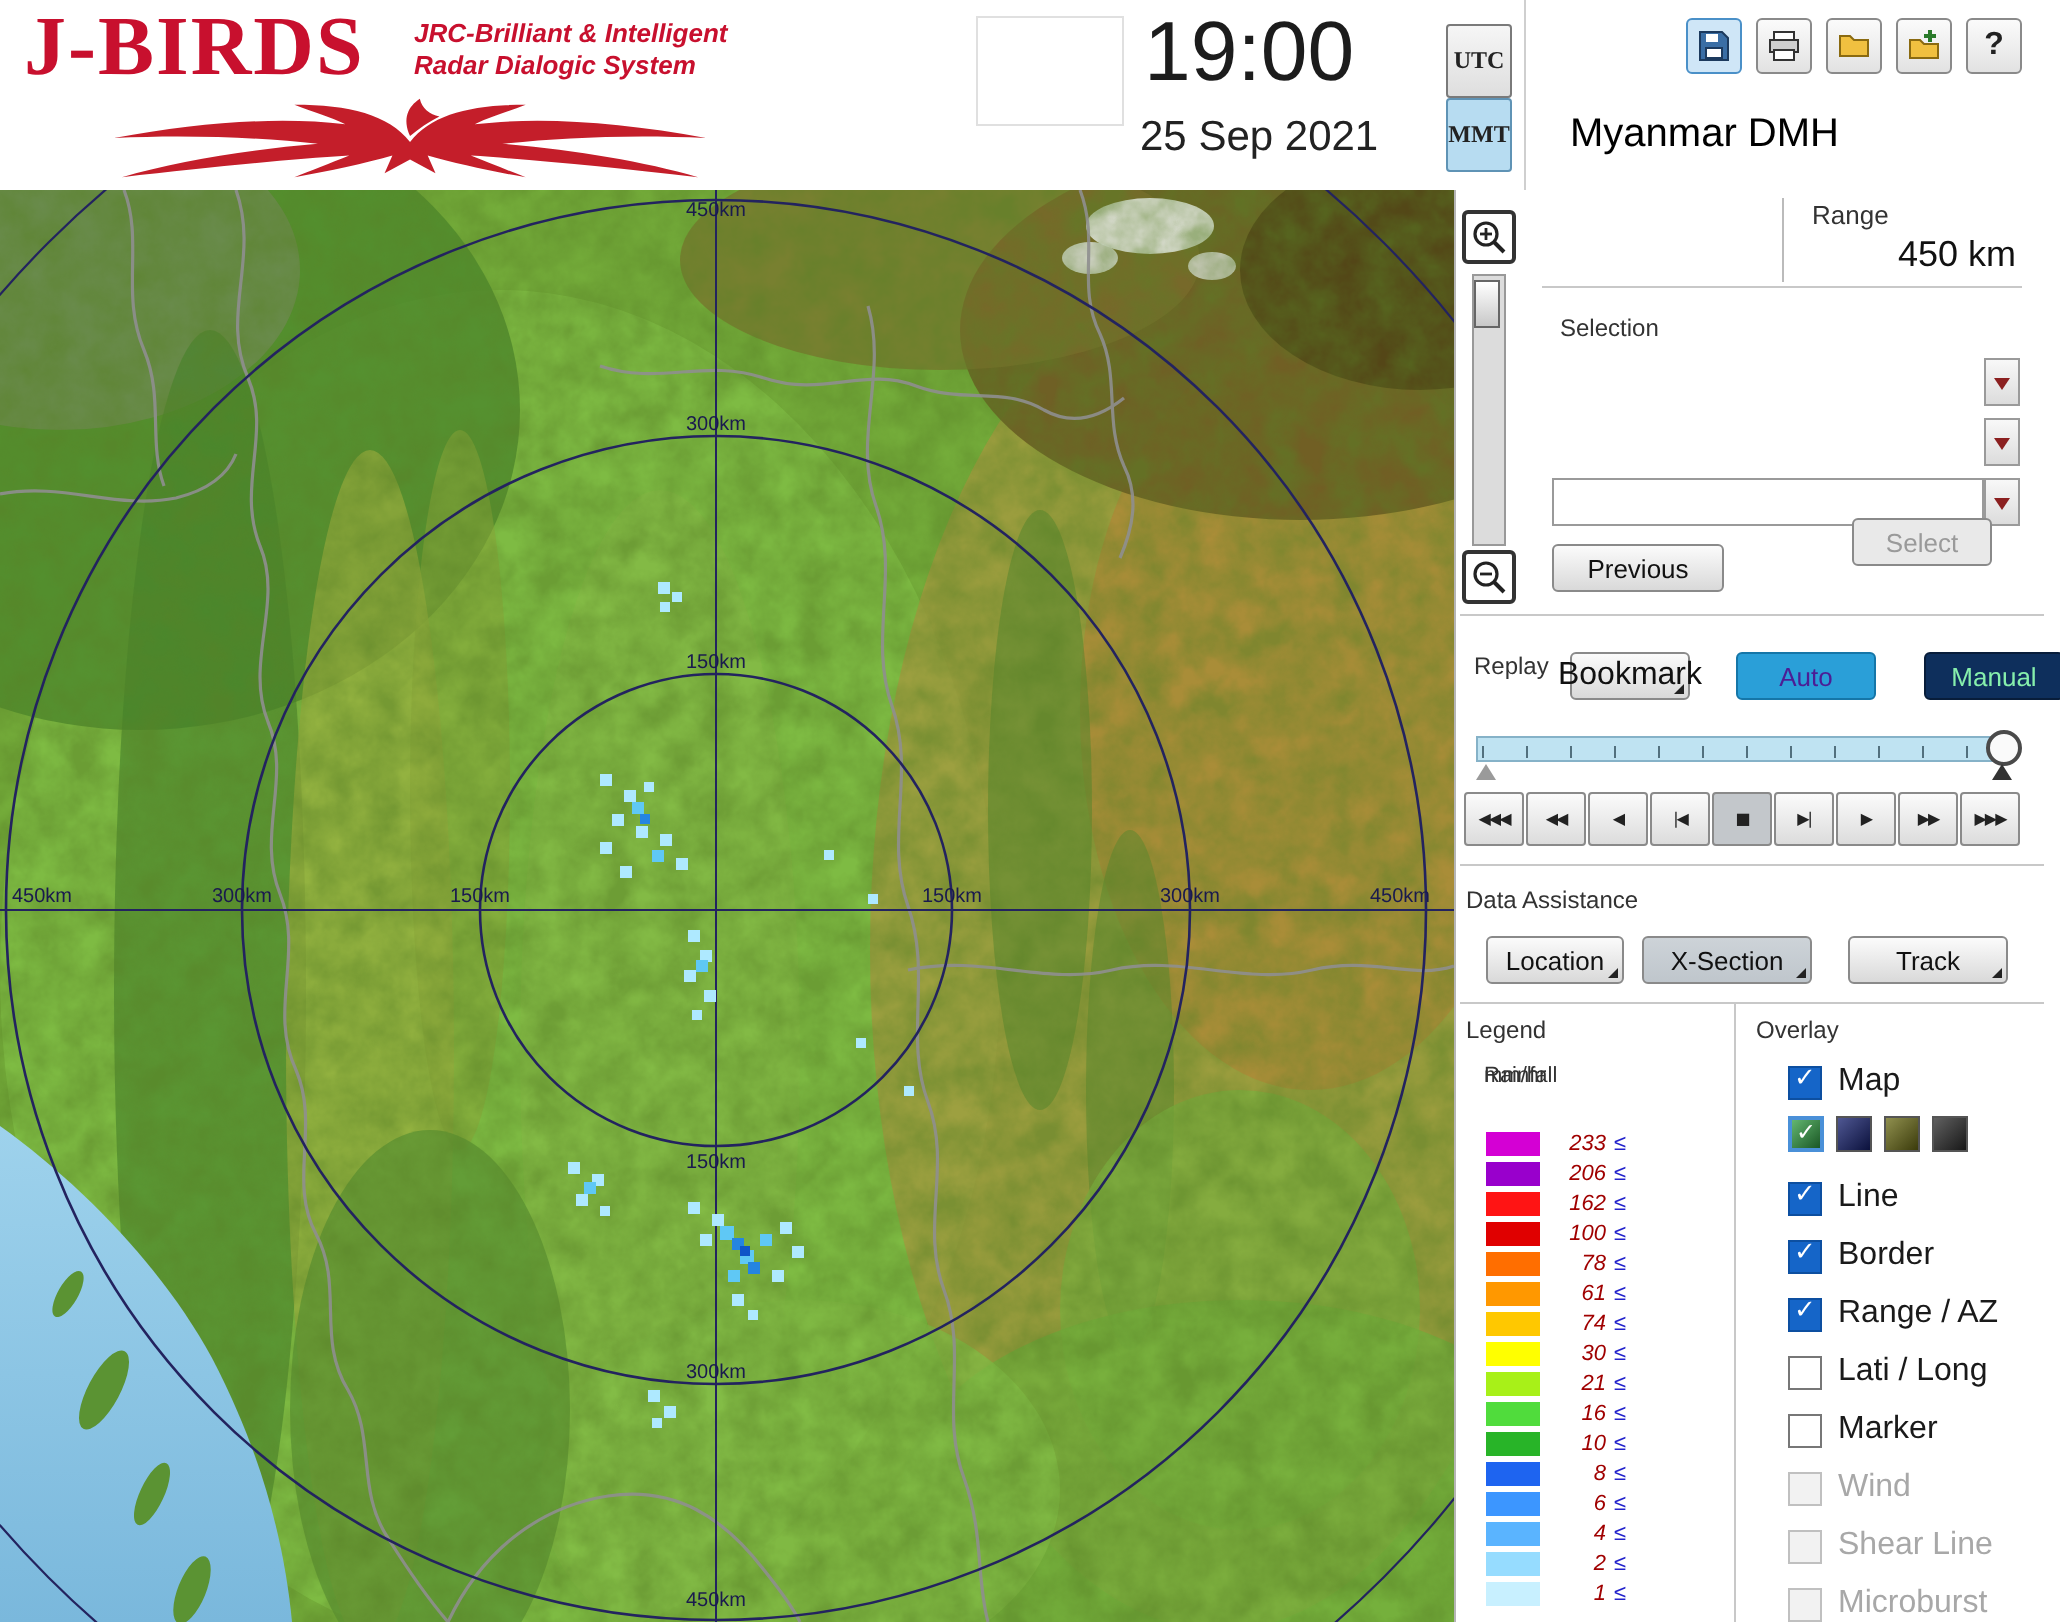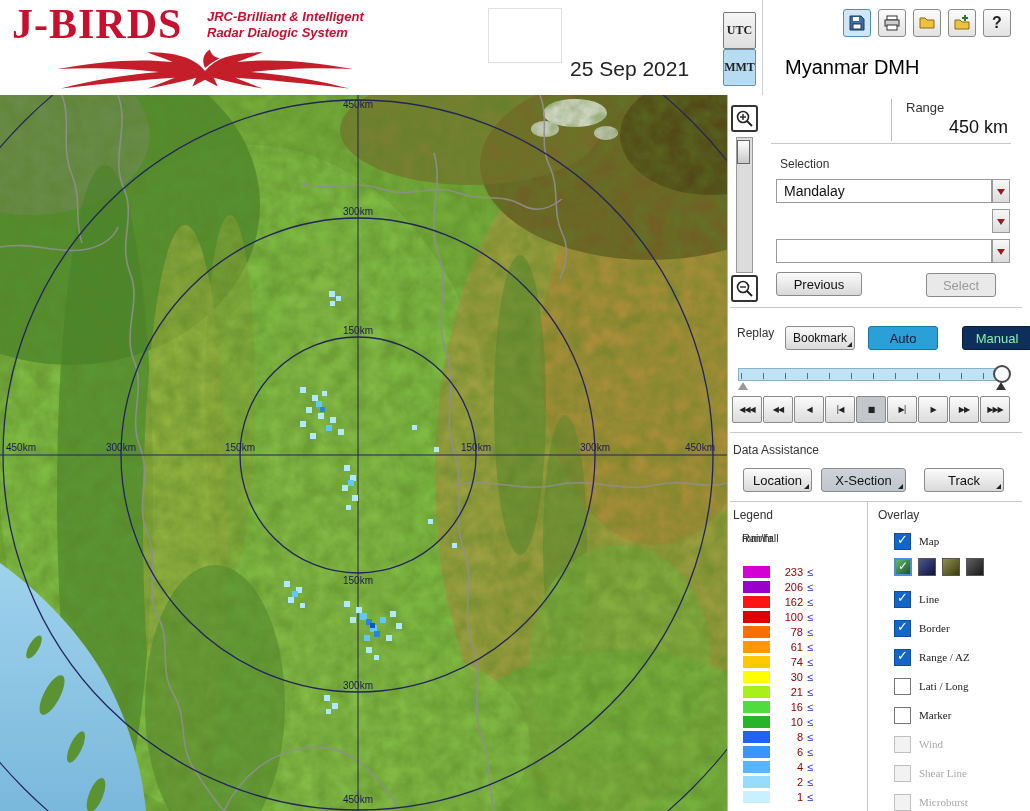--- a/index.html
+++ b/index.html
@@ -44,53 +44,53 @@
         font-size:14px; color:#111; line-height:23px; padding-left:7px; box-sizing:border-box; }
   .dd-btn { position:absolute; left:264px; width:18px; height:24px; border:1px solid #9a9a9a;
         background:linear-gradient(#f8f8f8,#dcdcdc); cursor:pointer; padding:0; }
   .dd-btn::after { content:""; position:absolute; left:4px; top:9px; width:0; height:0;
         border-left:4px solid transparent; border-right:4px solid transparent; border-top:6px solid #8b2020; }
   .btn { position:absolute; height:24px; background:linear-gradient(#fbfbfb,#d9d9d9); border:1px solid #8a8a8a;
         border-radius:3px; font-size:13px; color:#111; display:flex; align-items:center; justify-content:center;
         cursor:pointer; padding:0; font-family:"Liberation Sans",sans-serif; }
   .btn.pressed { background:linear-gradient(#cdd3d8,#bfc6cc); }
   .btn.disabled { color:#9a9a9a; background:#e9e9e9; cursor:default; }
-  .btn.blue { background:#2a9fd8; border-color:#1576a8; color:#0f172a; }
+  .btn.blue { background:#2a9fd8; border-color:#1576a8; color:#4c1d95; }
   .btn.navy { background:#0e2f5c; border-color:#081d3a; color:#86efac;margin-left:24px; }
   .corner::after { content:""; position:absolute; right:2px; bottom:2px; width:0; height:0;
         border-left:5px solid transparent; border-bottom:5px solid #222; }
   
   .timeline { position:absolute; left:10px; top:270px; width:274px; height:26px; }
   .tl-track { position:absolute; left:0; top:3px; width:264px; height:11px; background:#bfe3f2; border:1px solid #86b2c8; }
   .tl-ticks { position:absolute; left:2px; right:2px; bottom:1px; height:6px;
         background:repeating-linear-gradient(90deg,#52707e 0 1px,transparent 1px 22px); }
   .tl-handle { position:absolute; left:255px; top:0px; width:14px; height:14px; border-radius:50%;
         background:#fafafa; border:2px solid #4a4a4a; cursor:pointer; }
   .tl-mark { position:absolute; top:17px; width:0; height:0; border-left:5px solid transparent; border-right:5px solid transparent; }
   .tl-mark.l { left:0px; border-bottom:8px solid #9a9a9a; }
   .tl-mark.r { left:258px; border-bottom:8px solid #333; }
   
   .pb { position:absolute; top:301px; width:30px; height:27px; border:1px solid #8a8a8a; border-radius:2px;
         background:linear-gradient(#fbfbfb,#dcdcdc); font-family:"DejaVu Sans",sans-serif; font-size:8px;
         letter-spacing:-1px; color:#222; display:flex; align-items:center; justify-content:center; padding:0; cursor:pointer; }
   .pb.pressed { background:#c3c7cb; }
   
   .legend-rows { position:absolute; left:15px; top:469px; width:115px; }
-  .lg-row { display:flex; align-items:center; height:15px; }
+  .lg-row { display:flex; align-items:center; height:15px;font-style:italic; }
   .lg-sw { width:27px; height:12px; }
   .lg-v { width:28px; text-align:right; font-size:11px; color:#a00000; margin-left:5px; }
   .lg-lte { font-size:11px; color:#2222cc; margin-left:4px; }
   
   .ov-row { position:absolute; left:166px; height:22px; display:flex; align-items:center; }
   .chk { width:17px; height:17px; border:1px solid #777; background:#fff; box-sizing:border-box; position:relative; cursor:pointer; }
   .chk.on { background:#1565c8; border-color:#0d4fa0; }
   .chk.on::after { content:"✓"; font-family:"DejaVu Sans",sans-serif; color:#fff; font-size:13px; font-weight:bold;
         position:absolute; left:2px; top:-2px; }
   .chk.dis { border-color:#c0c0c0; background:#f2f2f2; cursor:default; }
-  .ov-lb { font-size:11px; color:#1a1a1a; margin-left:8px;font-family:Liberation Serif, serif; }
+  .ov-lb { font-size:16px; color:#1a1a1a; margin-left:8px; }
   .ov-lb.dis { color:#a8a8a8; }
   .sw { position:absolute; top:463px; width:18px; height:18px; border:1px solid #555; box-sizing:border-box; cursor:pointer; position:absolute; }
   .sw::after { content:""; position:absolute; inset:0; background:linear-gradient(135deg,rgba(255,255,255,0.25),rgba(0,0,0,0.45)); }
   .sw.sel { border:2px solid #4a90d8; }
   .sw.sel::before { content:"✓"; font-family:"DejaVu Sans",sans-serif; position:absolute; left:2px; top:-1px; color:#fff; font-size:12px; font-weight:bold; z-index:2; }
   
   .zoom-btn { position:absolute; left:3px; width:27px; height:27px; background:#fff; border:2px solid #333;
         border-radius:3px; display:flex; align-items:center; justify-content:center; padding:0; cursor:pointer; }
   .zslider { position:absolute; left:8px; top:42px; width:15px; height:134px; background:#dcdcdc; border:1px solid #999; }
   .zthumb { position:absolute; left:0px; top:2px; width:13px; height:24px; background:linear-gradient(#ffffff,#c8c8c8); border:1px solid #666; box-sizing:border-box; cursor:pointer; }
@@ -107,20 +107,21 @@
   <svg class="eagle" width="392" height="48" viewBox="0 0 400 46">
     <path d="M199,26 C188,12 168,7 140,7 C150,11 158,13 166,17 C132,13 92,16 48,24 C88,22 124,24 152,27
              C116,30 80,36 52,44 C96,39 136,35 168,33 C158,37 148,41 140,44 C158,41 176,37 190,33
              L186,42 L199,35 L212,42 L208,33 C222,37 240,41 258,44 C250,41 240,37 230,33
              C262,35 302,39 346,44 C318,36 282,30 246,27 C274,24 310,22 350,24 C306,16 266,13 232,17
              C240,13 248,11 258,7 C230,7 210,12 199,26 Z" fill="#c41e2a"></path>
     <path d="M199,23 c-4,-9 -1,-15 5,-19 c1,5 5,8 10,9 c-6,3 -10,6 -15,10 z" fill="#c41e2a"></path>
   </svg>
 
   <div class="clock-placeholder"></div>
+  <div class="time">19:00</div>
   <div class="date">25 Sep 2021</div>
 
   <button class="tz tz-utc">UTC</button>
   <button class="tz tz-mmt">MMT</button>
 
   <div class="header-vline"></div>
 
   <button class="tool-btn sel" style="left:843px;">
     <svg width="18" height="18" viewBox="0 0 18 18">
       <path d="M2,2 h11 l3,3 v11 h-14 z" fill="#3a6ea5" stroke="#1c3a5e"></path>
@@ -316,32 +317,31 @@
       <line x1="5" y1="8" x2="11" y2="8" stroke="#222" stroke-width="1.4"></line>
     </svg>
   </button>
 
   <div class="range-vline"></div>
   <div class="range-label">Range</div>
   <div class="range-value">450 km</div>
   <div class="hline" style="left:43px; top:48px; width:240px;"></div>
 
   <div class="lbl" style="left:52px; top:62px;">Selection</div>
-  <div class="dd" style="top:84px;">Mandalay</div>
   <button class="dd-btn" style="top:84px;"></button>
   <button class="dd-btn" style="top:114px;"></button>
   <div class="dd" style="top:144px;"></div>
   <button class="dd-btn" style="top:144px;"></button>
   <button class="btn" style="left:48px; top:177px; width:86px;">Previous</button>
-  <button class="btn disabled" style="left:198px; top:178px; width:70px;">Select</button>
+  <button class="btn disabled" style="left:198px; top:164px; width:70px;">Select</button>
 
   <div class="hline" style="left:2px; top:212px; width:292px;"></div>
 
   <div class="lbl" style="left:9px; top:231px;">Replay</div>
-  <button class="btn corner" style="left:57px; top:231px; width:70px; font-size:12px;">Bookmark</button>
+  <button class="btn corner" style="left:57px; top:231px; width:60px; font-size:16px;">Bookmark</button>
   <button class="btn blue" style="left:140px; top:231px; width:70px;">Auto</button>
   <button class="btn navy" style="left:210px; top:231px; width:70px;">Manual</button>
 
   <div class="timeline">
     <div class="tl-track">
       <div class="tl-ticks"></div>
     </div>
     <div class="tl-handle"></div>
     <div class="tl-mark l"></div>
     <div class="tl-mark r"></div>

